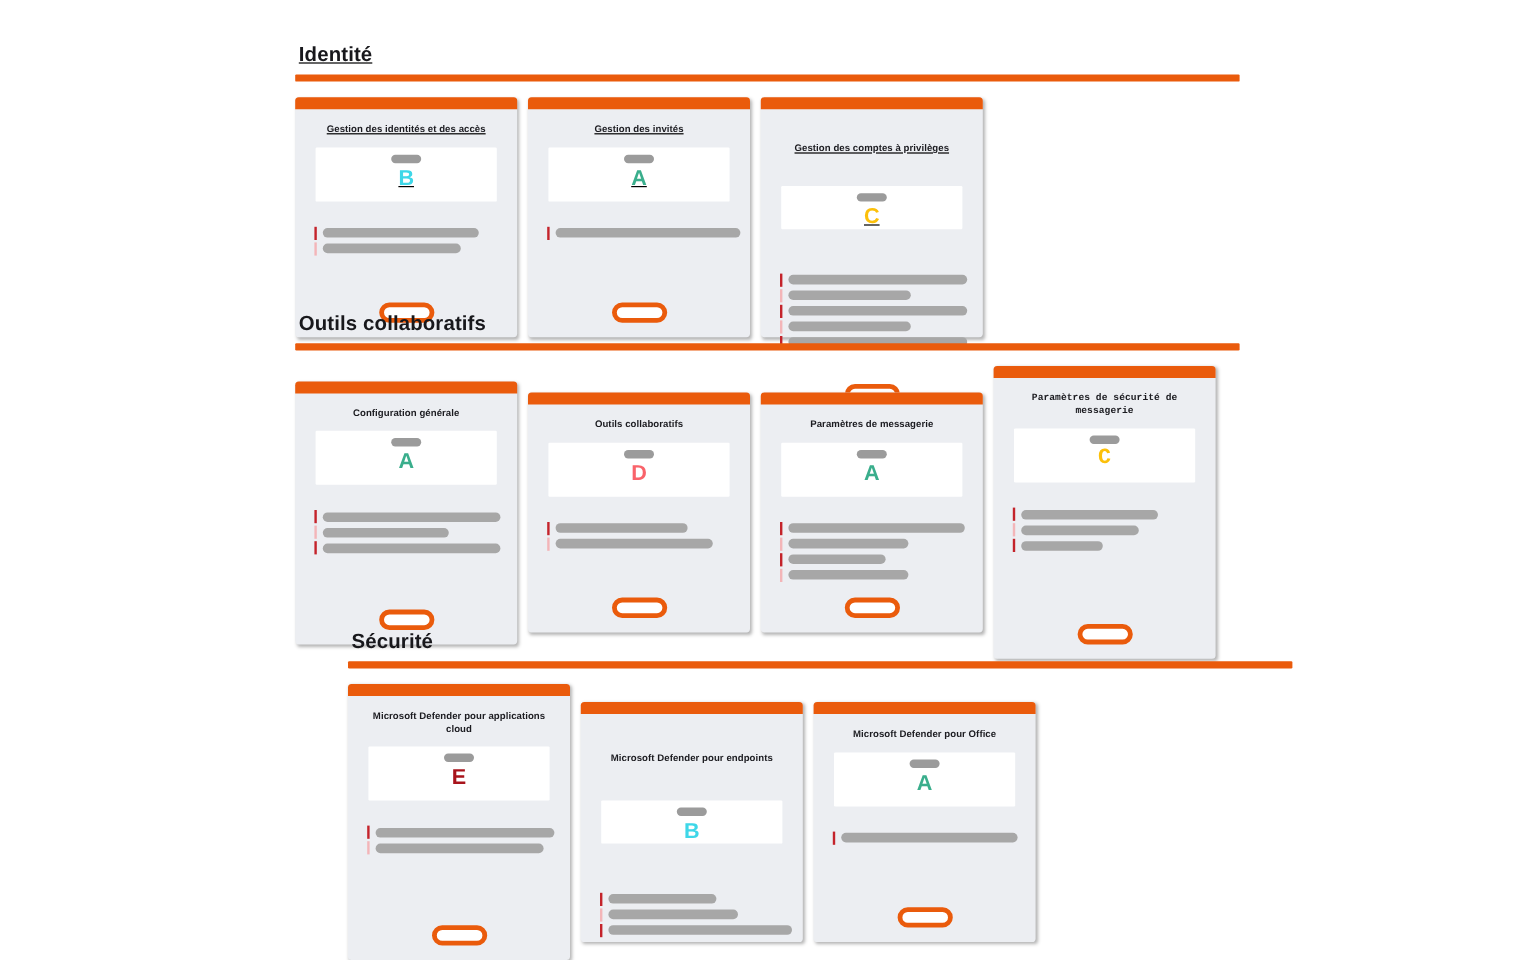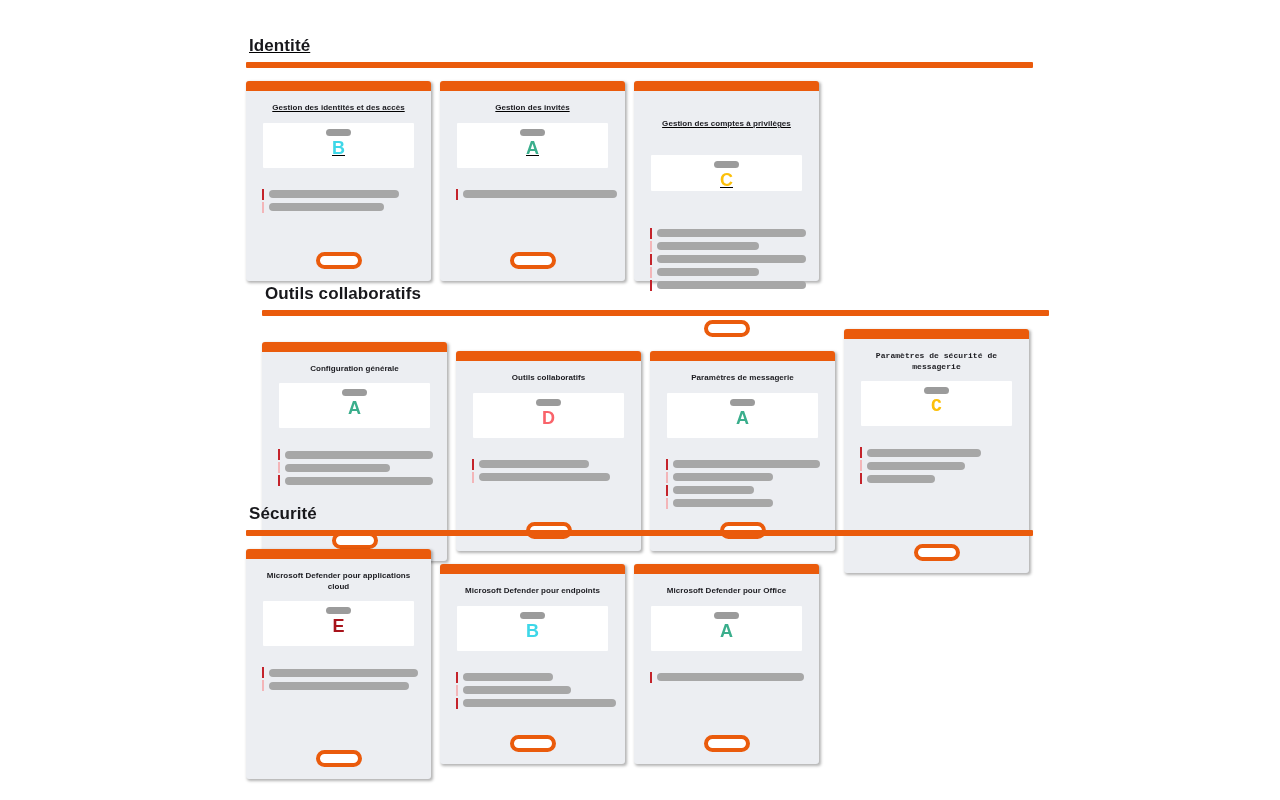--- a/index.html
+++ b/index.html
@@ -231,21 +231,21 @@
                 <div class="bar-mark strong"></div>
                 <div class="bar-fill" style="width: 149px;"></div>
               </div>
             </div>
             <div class="card-footer">
               <button class="pill-button"></button>
             </div>
           </div>
         </div>
       </div>
-      <div class="section" style="top: 284px; margin-left: 16px;">
+      <div class="section" style="top: 260px;">
         <div class="section-title">Outils collaboratifs</div>
         <div class="section-rule"></div>
         <div class="cards-row">
           <div class="card" style="height: 219px;">
             <div class="card-topbar"></div>
             <div class="card-title">Configuration générale</div>
             <div class="grade-panel">
               <div class="grade-pill"></div>
               <div class="grade-letter" style="color: rgb(58, 174, 140);">A</div>
             </div>
@@ -337,21 +337,21 @@
                 <div class="bar-mark strong"></div>
                 <div class="bar-fill" style="width: 68px;"></div>
               </div>
             </div>
             <div class="card-footer">
               <button class="pill-button"></button>
             </div>
           </div>
         </div>
       </div>
-      <div class="section" style="top: 504px;">
+      <div class="section" style="top: 525px; margin-left: 44px;">
         <div class="section-title">Sécurité</div>
         <div class="section-rule"></div>
         <div class="cards-row">
           <div class="card" style="height: 230px;">
             <div class="card-topbar"></div>
             <div class="card-title">Microsoft Defender pour applications cloud</div>
             <div class="grade-panel">
               <div class="grade-pill"></div>
               <div class="grade-letter" style="color: rgb(168, 19, 27);">E</div>
             </div>
@@ -362,21 +362,21 @@
               </div>
               <div class="bar-row">
                 <div class="bar-mark weak"></div>
                 <div class="bar-fill" style="width: 140px;"></div>
               </div>
             </div>
             <div class="card-footer">
               <button class="pill-button"></button>
             </div>
           </div>
-          <div class="card" style="height: 200px;">
+          <div class="card" style="height: 200px; gap: 20px;">
             <div class="card-topbar"></div>
             <div class="card-title">Microsoft Defender pour endpoints</div>
             <div class="grade-panel">
               <div class="grade-pill"></div>
               <div class="grade-letter" style="color: rgb(62, 215, 232);">B</div>
             </div>
             <div class="bars">
               <div class="bar-row">
                 <div class="bar-mark strong"></div>
                 <div class="bar-fill" style="width: 90px;"></div>

